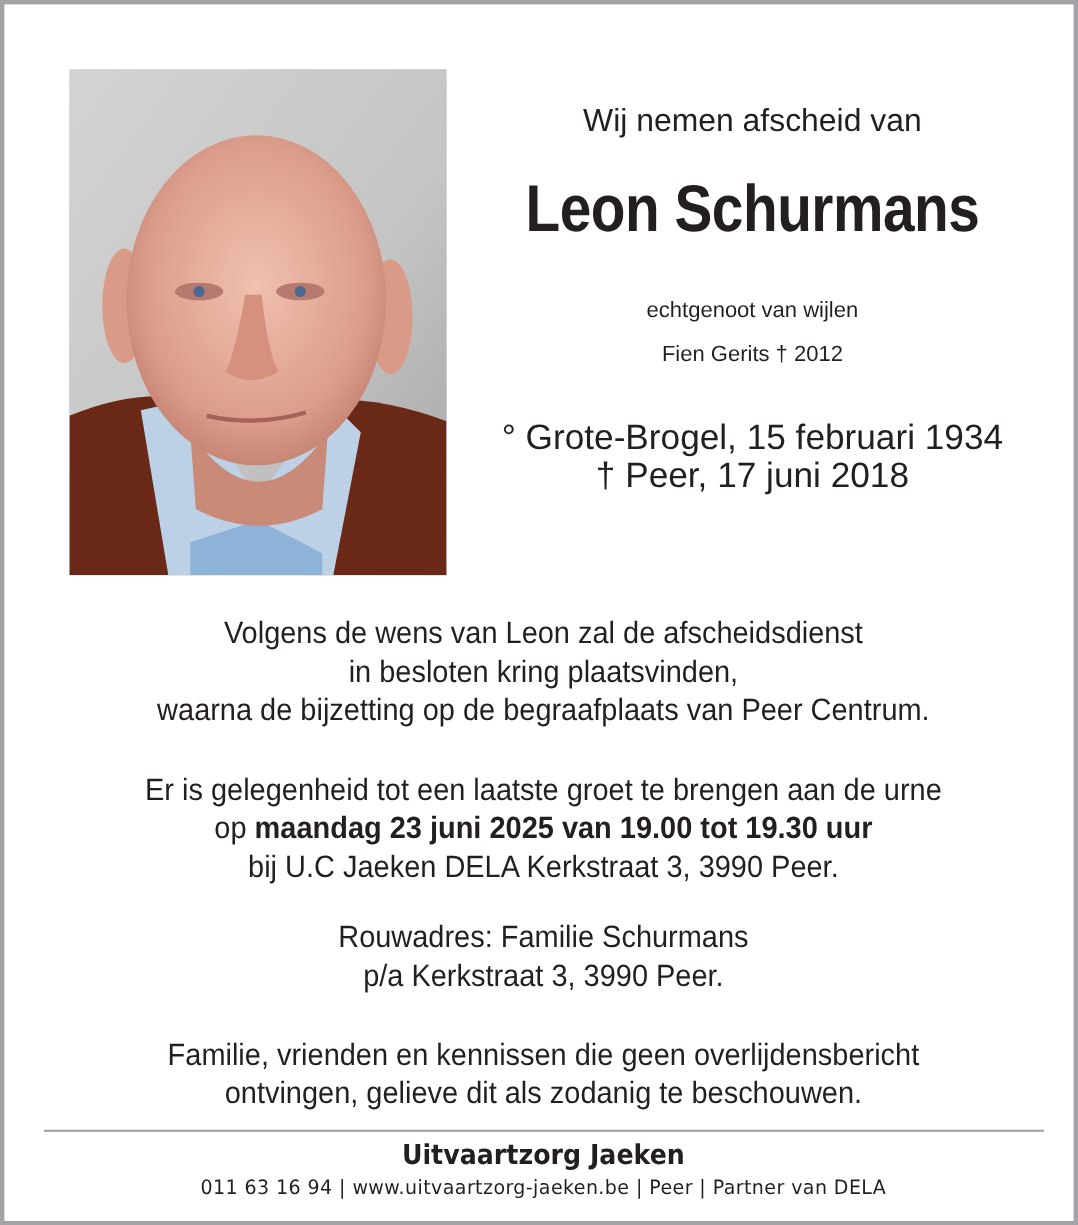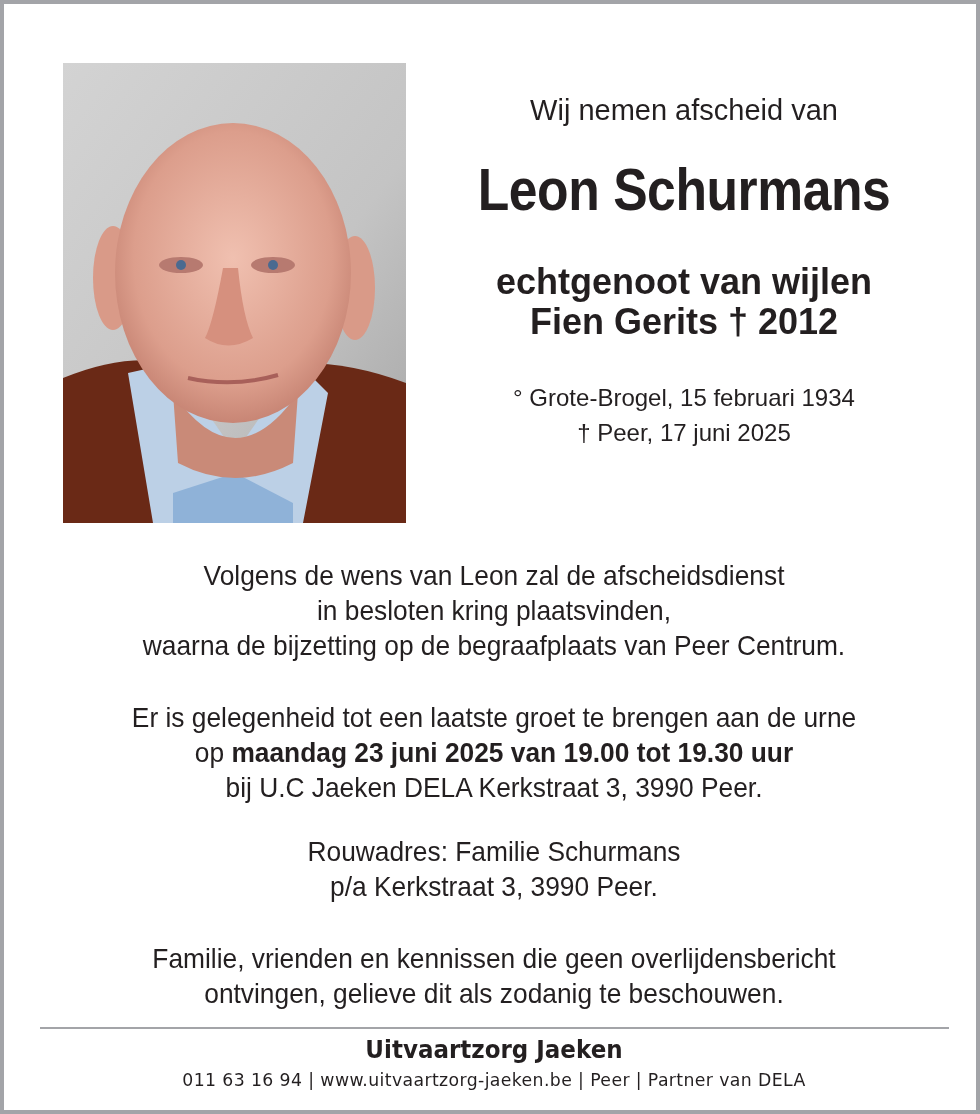--- a/index.html
+++ b/index.html
@@ -12,22 +12,22 @@
     position: absolute; left: 59px; top: 59px; width: 343px; height: 460px;
     overflow: hidden;
     background: linear-gradient(135deg, #d2d2d2 0%, #c6c6c6 50%, #a9a9a9 100%);
   }
   .photo svg { display: block; }
   .txt { position: absolute; text-align: center; color: #231f20;
          font-family: "Liberation Sans", sans-serif; white-space: nowrap; }
   .intro { left: 440px; width: 480px; top: 88px; font-size: 29px; line-height: 36px; }
   .name { left: 420px; width: 520px; top: 150px; font-size: 60px; line-height: 72px;
           font-weight: bold; transform: scaleX(0.86); letter-spacing: -0.5px; }
-  .spouse { left: 420px; width: 520px; top: 258px; font-size: 36px; line-height: 40px; font-weight: bold; }
-  .dates { left: 420px; width: 520px; top: 376px; font-size: 24px; line-height: 35px; }
+  .spouse { left: 420px; width: 520px; top: 258px; font-size: 20px; line-height: 40px; font-weight: normal; }
+  .dates { left: 420px; width: 520px; top: 376px; font-size: 32px; line-height: 35px; }
   .body-block { left: 40px; width: 900px; font-size: 28px; line-height: 35px; transform: scaleX(0.94); }
   .p1 { top: 554px; }
   .p2 { top: 696px; }
   .p3 { top: 830px; }
   .p4 { top: 937px; }
   .divider { position: absolute; left: 36px; width: 909px; top: 1023px; height: 0;
              border-top: 2px solid #a3a4a8; }
   .fh { left: 20px; width: 940px; top: 1030px; font-family: "DejaVu Sans", sans-serif;
         font-size: 25px; line-height: 32px; font-weight: bold; transform: scaleX(0.92); }
   .fl { left: 20px; width: 940px; top: 1063px; font-family: "DejaVu Sans", sans-serif;
@@ -81,21 +81,21 @@
   <div class="txt intro">Wij nemen afscheid van</div>
   <div class="txt name">Leon Schurmans</div>
 
   <div class="txt spouse">
     <div>echtgenoot van wijlen</div>
     <div>Fien Gerits † 2012</div>
   </div>
 
   <div class="txt dates">
     <div>° Grote-Brogel, 15 februari 1934</div>
-    <div>† Peer, 17 juni 2025</div>
+    <div>† Peer, 17 juni 2018</div>
   </div>
 
   <div class="txt body-block p1">
     <div>Volgens de wens van Leon zal de afscheidsdienst</div>
     <div>in besloten kring plaatsvinden,</div>
     <div>waarna de bijzetting op de begraafplaats van Peer Centrum.</div>
   </div>
 
   <div class="txt body-block p2">
     <div>Er is gelegenheid tot een laatste groet te brengen aan de urne</div>

